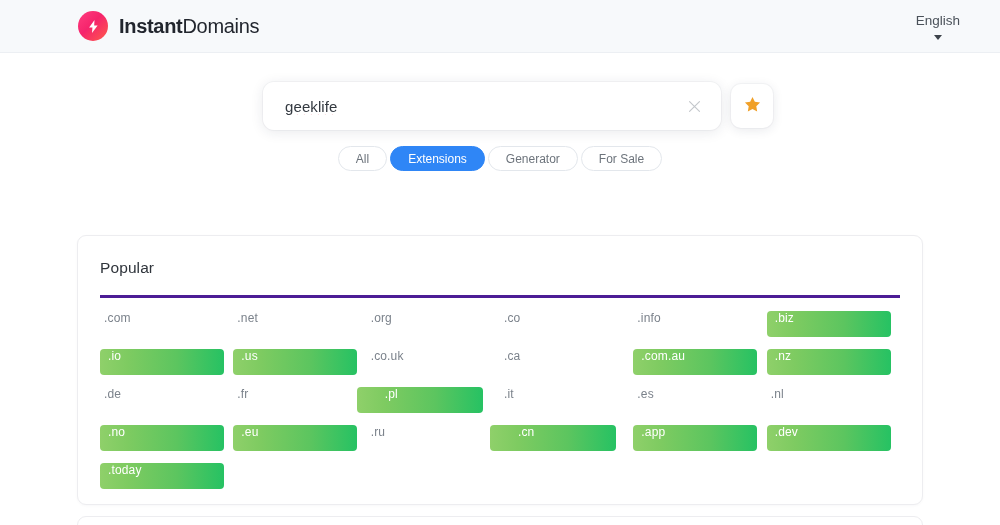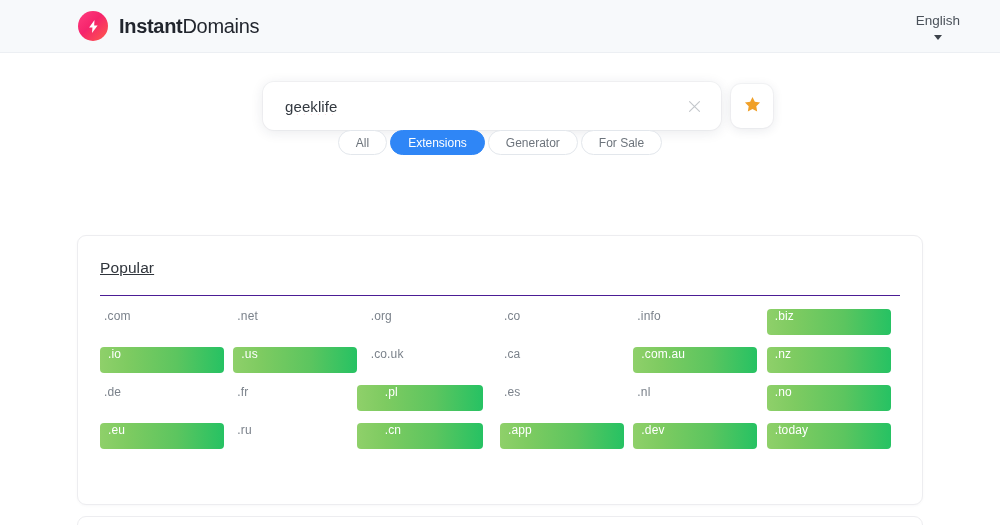--- a/index.html
+++ b/index.html
@@ -129,20 +129,21 @@
     align-items: center;
     justify-content: center;
     cursor: pointer;
   }
 
   
   .pills {
     display: flex;
     justify-content: center;
     gap: 3px;
+    margin-top: 16px;
   }
 
   .pill {
     height: 25px;
     padding: 0 17px;
     border-radius: 13px;
     border: 1px solid #e3e7ec;
     background: #fff;
     color: #6d747c;
     font-size: 12px;
@@ -171,23 +172,22 @@
     border: 1px solid #ededf0;
     border-radius: 9px;
     box-shadow: 0 1px 3px rgba(20,30,50,0.03);
     padding: 0 22px;
   }
 
   .card-title {
     font-size: 15.5px;
     color: #30353c;
     padding: 23px 0 18px 0;
-    border-bottom: 1px solid #4c1d95;
+    border-bottom: 3px solid #4c1d95;
     letter-spacing: 0.1px;
-    text-decoration: underline;
   }
 
   .card-2 {
     position: absolute;
     left: 77px;
     right: 77px;
     top: 516px;
     height: 60px;
     background: #fff;
     border: 1px solid #ededf0;
@@ -334,20 +334,23 @@
         <span class="label">.de</span>
       </div>
       <div class="cell">
         <span class="label">.fr</span>
       </div>
       <div class="cell loading wide">
         <span class="bar"></span>
         <span class="label">.pl</span>
       </div>
       <div class="cell">
+        <span class="label">.it</span>
+      </div>
+      <div class="cell">
         <span class="label">.es</span>
       </div>
       <div class="cell">
         <span class="label">.nl</span>
       </div>
       <div class="cell loading">
         <span class="bar"></span>
         <span class="label">.no</span>
       </div>
       <div class="cell loading">

